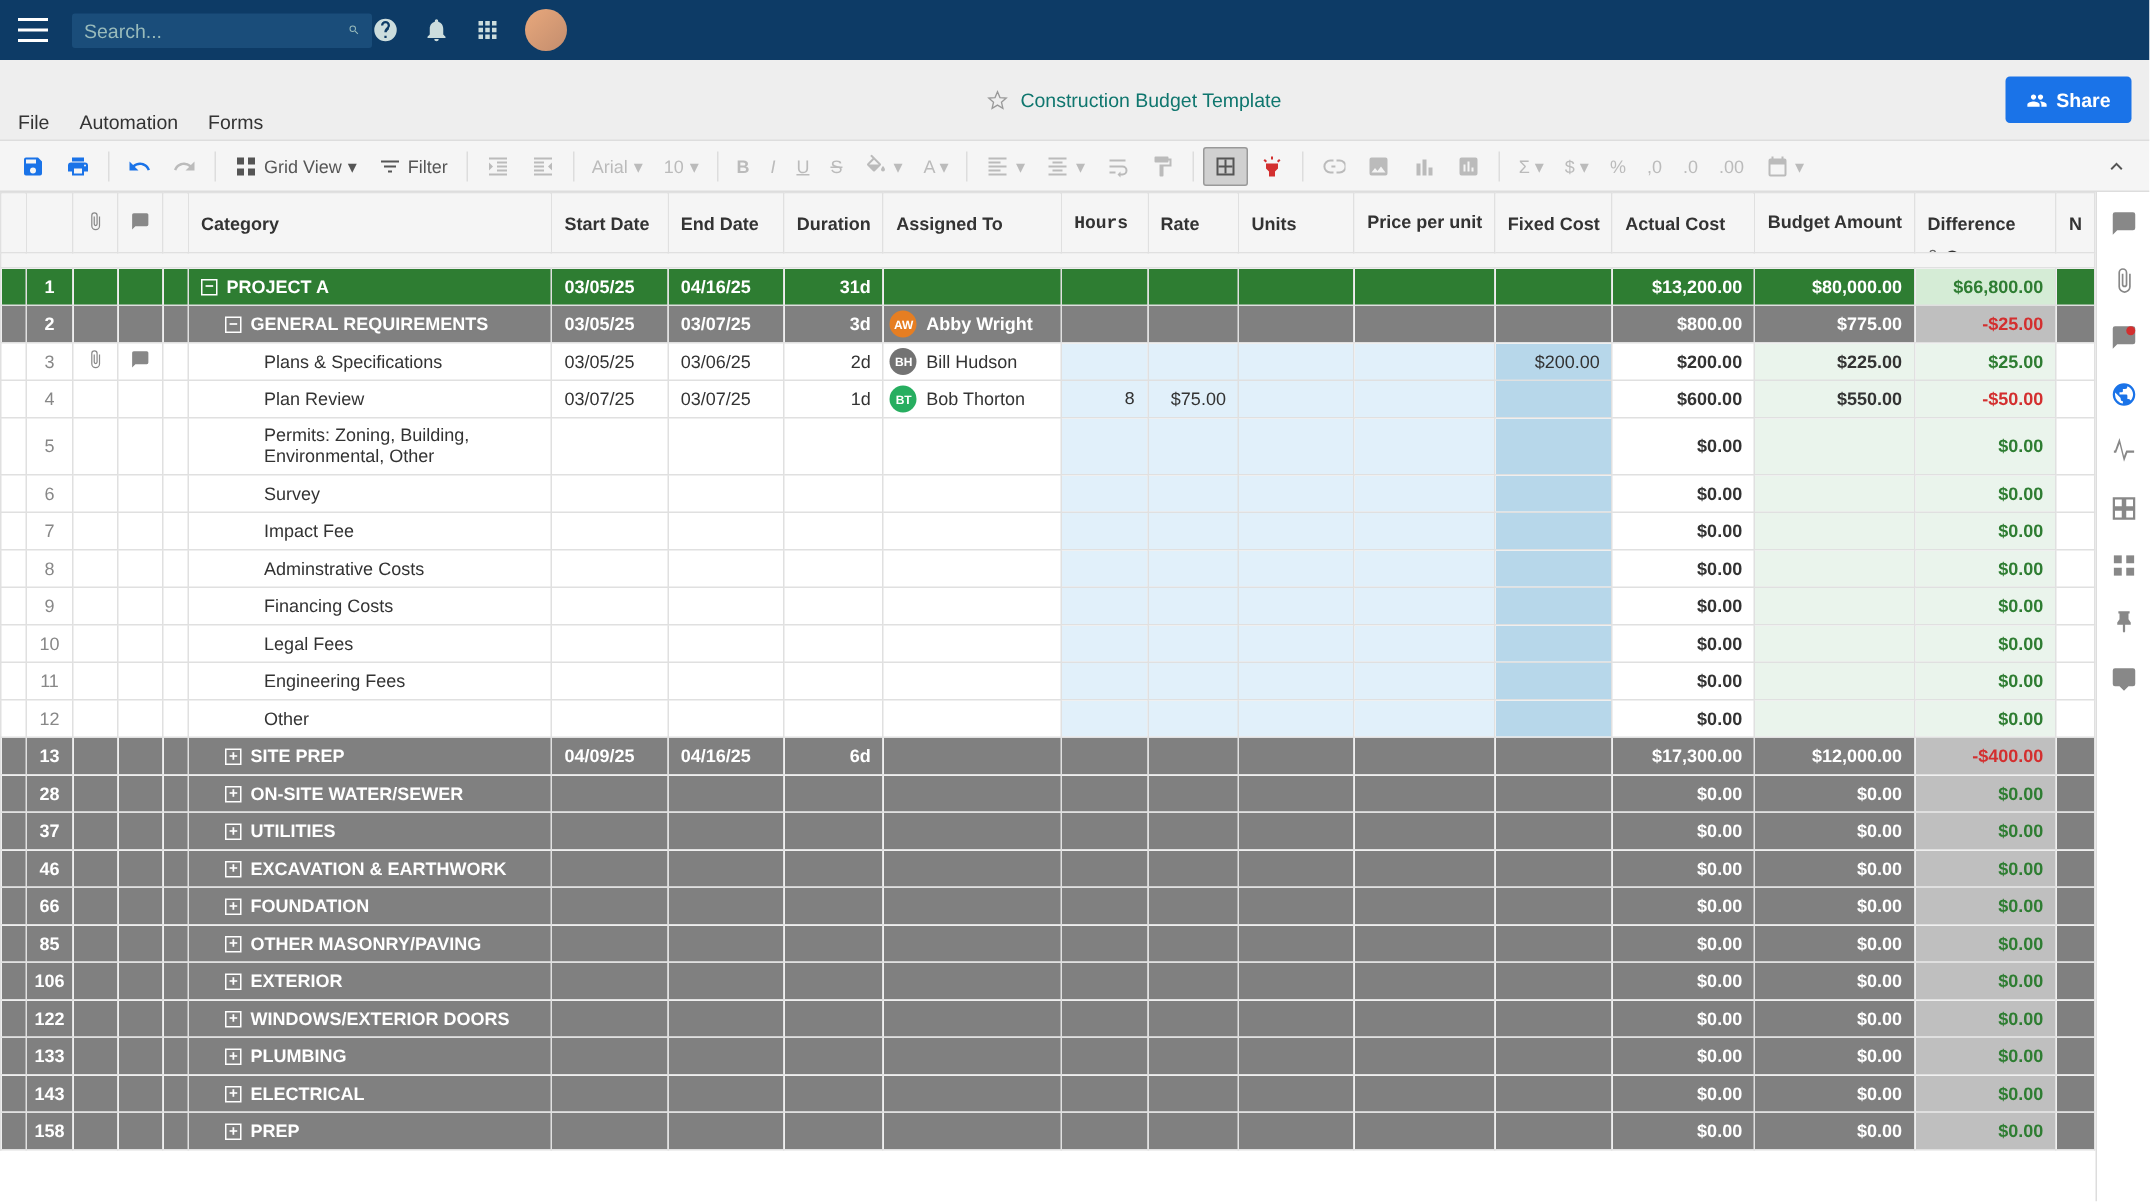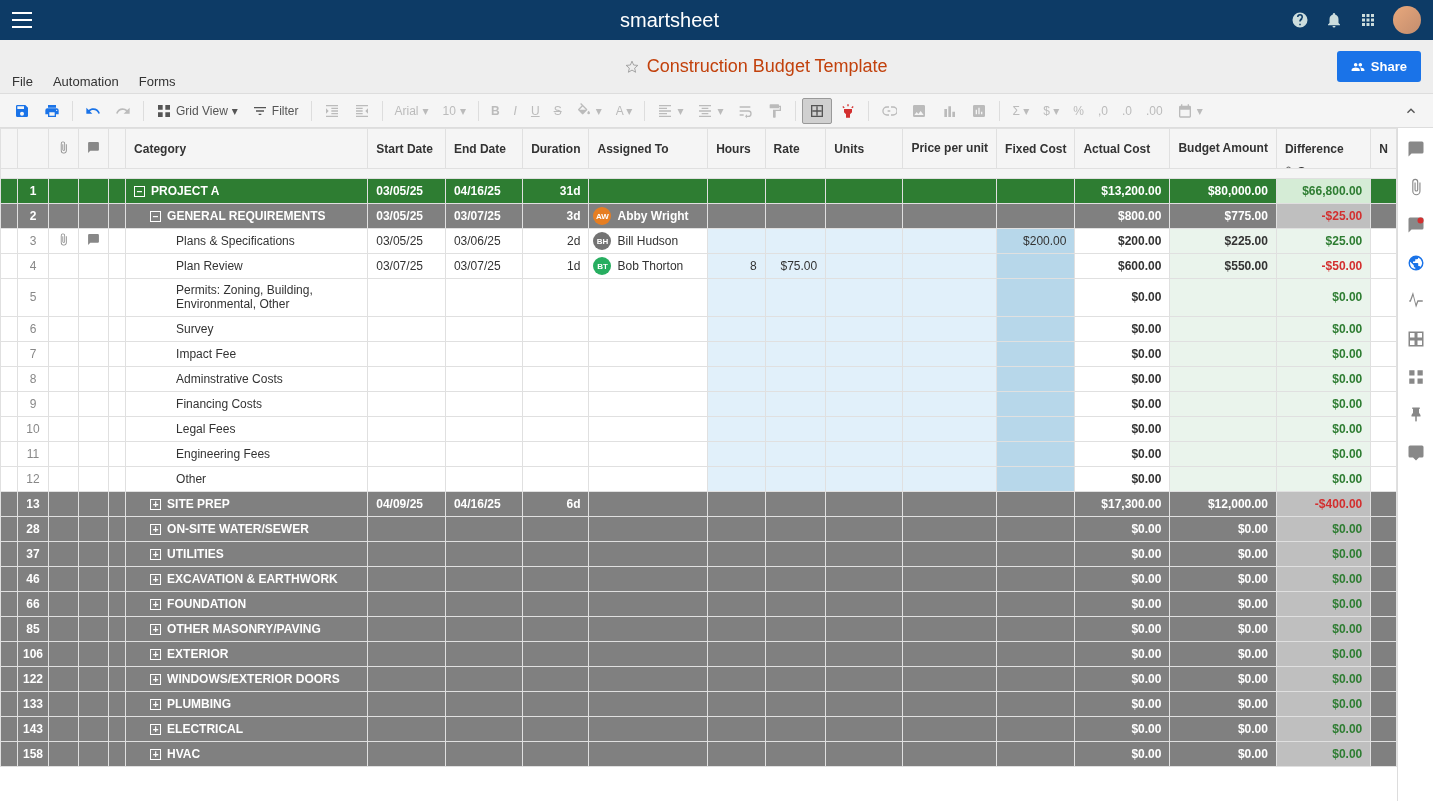--- a/index.html
+++ b/index.html
@@ -17,21 +17,21 @@
 .topbar-right { display: flex; align-items: center; gap: 16px; }
 .topbar-icon { width: 18px; height: 18px; cursor: pointer; fill: #cdd; }
 .avatar { width: 28px; height: 28px; border-radius: 50%; background: linear-gradient(135deg, #e8a87c, #c38d6e); cursor: pointer; }
 
 
 .titlebar { background: #eeeeee; height: 54px; display: flex; align-items: center; padding: 0 12px; border-bottom: 1px solid #ddd; }
 .titlebar-left { display: flex; gap: 20px; margin-top: 29px; }
 .menu-link { color: #333; cursor: pointer; font-size: 13px; }
 .titlebar-center { flex: 1; display: flex; align-items: center; justify-content: center; gap: 8px; }
 .star-icon { width: 14px; height: 14px; fill: none; stroke: #999; stroke-width: 1.5; }
-.sheet-title { font-size: 18px; color: #c2410c; }
+.sheet-title { font-size: 13px; color: #0f766e; }
 .share-btn { background: #1a73e8; color: #fff; border: none; padding: 8px 14px; border-radius: 3px; cursor: pointer; display: flex; align-items: center; gap: 6px; font-size: 13px; font-weight: bold; }
 
 
 .toolbar { background: #f5f5f5; height: 34px; display: flex; align-items: center; padding: 0 8px; gap: 2px; border-bottom: 1px solid #ddd; }
 .tb-btn { padding: 4px 6px; cursor: pointer; border-radius: 2px; display: flex; align-items: center; gap: 4px; color: #555; font-size: 12px; }
 .tb-btn.disabled { color: #bbb; cursor: default; }
 .tb-btn svg { width: 16px; height: 16px; fill: currentColor; }
 .tb-sep { width: 1px; height: 20px; background: #ddd; margin: 0 4px; }
 .tb-btn.blue { color: #1a73e8; }
 .tb-btn.active { background: #d0d0d0; border: 1px solid #999; }
@@ -45,21 +45,21 @@
 .grid thead th.two-line { line-height: 1.2; }
 .row-num { width: 32px; text-align: center; color: #888; background: #f5f5f5; font-size: 11px; }
 .col-handle { width: 12px; background: repeating-linear-gradient(90deg, #eee, #eee 1px, #fff 1px, #fff 2px); }
 .col-attach { width: 22px; text-align: center; }
 .col-comment { width: 22px; text-align: center; }
 .col-proof { width: 12px; }
 .col-category { width: 244px; }
 .col-date { width: 78px; }
 .col-duration { width: 64px; text-align: right; padding-right: 8px !important; }
 .col-assigned { width: 120px; }
-.col-hours { width: 58px; text-align: right; padding-right: 8px !important; }
+.col-hours { width: 58px; text-align: right; padding-right: 8px !important; font-family: Liberation Mono, monospace; }
 .col-rate { width: 62px; text-align: right; padding-right: 8px !important; }
 .col-units { width: 80px; }
 .col-ppu { width: 80px; }
 .col-fixed { width: 74px; text-align: right; padding-right: 8px !important; }
 .col-actual { width: 96px; text-align: right; padding-right: 8px !important; }
 .col-budget { width: 90px; text-align: right; padding-right: 8px !important; }
 .col-diff { width: 96px; text-align: right; padding-right: 8px !important; }
 .col-last { width: 18px; }
 
 .cell-pad { padding: 4px 8px !important; }
@@ -103,21 +103,26 @@
 </style>
 </head>
 <body>
 
 <div class="topbar">
   <div class="hamburger">
       <span></span>
       <span></span>
       <span></span>
     </div>
-  <div class="brand">smartsheet</div>
+  <div class="search-box">
+    <input placeholder="Search..." style="">
+    <svg class="search-icon-svg" viewBox="0 0 24 24">
+        <path d="M15.5 14h-.79l-.28-.27A6.47 6.47 0 0016 9.5 6.5 6.5 0 109.5 16a6.47 6.47 0 004.23-1.57l.27.28v.79l5 4.99L20.49 19l-4.99-5zM9.5 14A4.5 4.5 0 1114 9.5 4.5 4.5 0 019.5 14z"></path>
+      </svg>
+  </div>
   <div class="topbar-right">
     <svg class="topbar-icon" viewBox="0 0 24 24">
         <path d="M12 2a10 10 0 1010 10A10 10 0 0012 2zm1 17h-2v-2h2zm2.07-7.75l-.9.92A3.4 3.4 0 0013 14h-2v-.5a4 4 0 011.17-2.83l1.24-1.26A2 2 0 0012 6a2 2 0 00-2 2H8a4 4 0 018 0 3.18 3.18 0 01-.93 2.25z"></path>
       </svg>
     <svg class="topbar-icon" viewBox="0 0 24 24">
         <path d="M12 22a2 2 0 002-2h-4a2 2 0 002 2zm6-6V11c0-3.07-1.64-5.64-4.5-6.32V4a1.5 1.5 0 00-3 0v.68C7.63 5.36 6 7.92 6 11v5l-2 2v1h16v-1z"></path>
       </svg>
     <svg class="topbar-icon" viewBox="0 0 24 24">
         <path d="M4 4h4v4H4zm6 0h4v4h-4zm6 0h4v4h-4zM4 10h4v4H4zm6 0h4v4h-4zm6 0h4v4h-4zM4 16h4v4H4zm6 0h4v4h-4zm6 0h4v4h-4z"></path>
       </svg>
@@ -801,21 +806,21 @@
     <td class="col-budget cell-right" style="font-weight:bold;">$0.00</td>
     <td class="col-diff cell-right diff-pos">$0.00</td>
     <td class="col-last"></td>
   </tr>
           <tr class="row-gray" style="height: 25px;">
     <td class="col-handle"></td>
     <td class="row-num">158</td>
     <td class="col-attach"></td>
     <td class="col-comment"></td>
     <td class="col-proof"></td>
-    <td class="col-category cell-pad indent-1" style=""><span class="expand-box">+</span><span>HVAC</span></td>
+    <td class="col-category cell-pad indent-1" style=""><span class="expand-box">+</span><span>PREP</span></td>
     <td class="col-date cell-pad"></td>
     <td class="col-date cell-pad"></td>
     <td class="col-duration cell-right"></td>
     <td class="col-assigned"></td>
     <td class="col-hours cell-right"></td>
     <td class="col-rate cell-right"></td>
     <td class="col-units"></td>
     <td class="col-ppu"></td>
     <td class="col-fixed cell-right"></td>
     <td class="col-actual cell-right" style="font-weight:bold;">$0.00</td>

